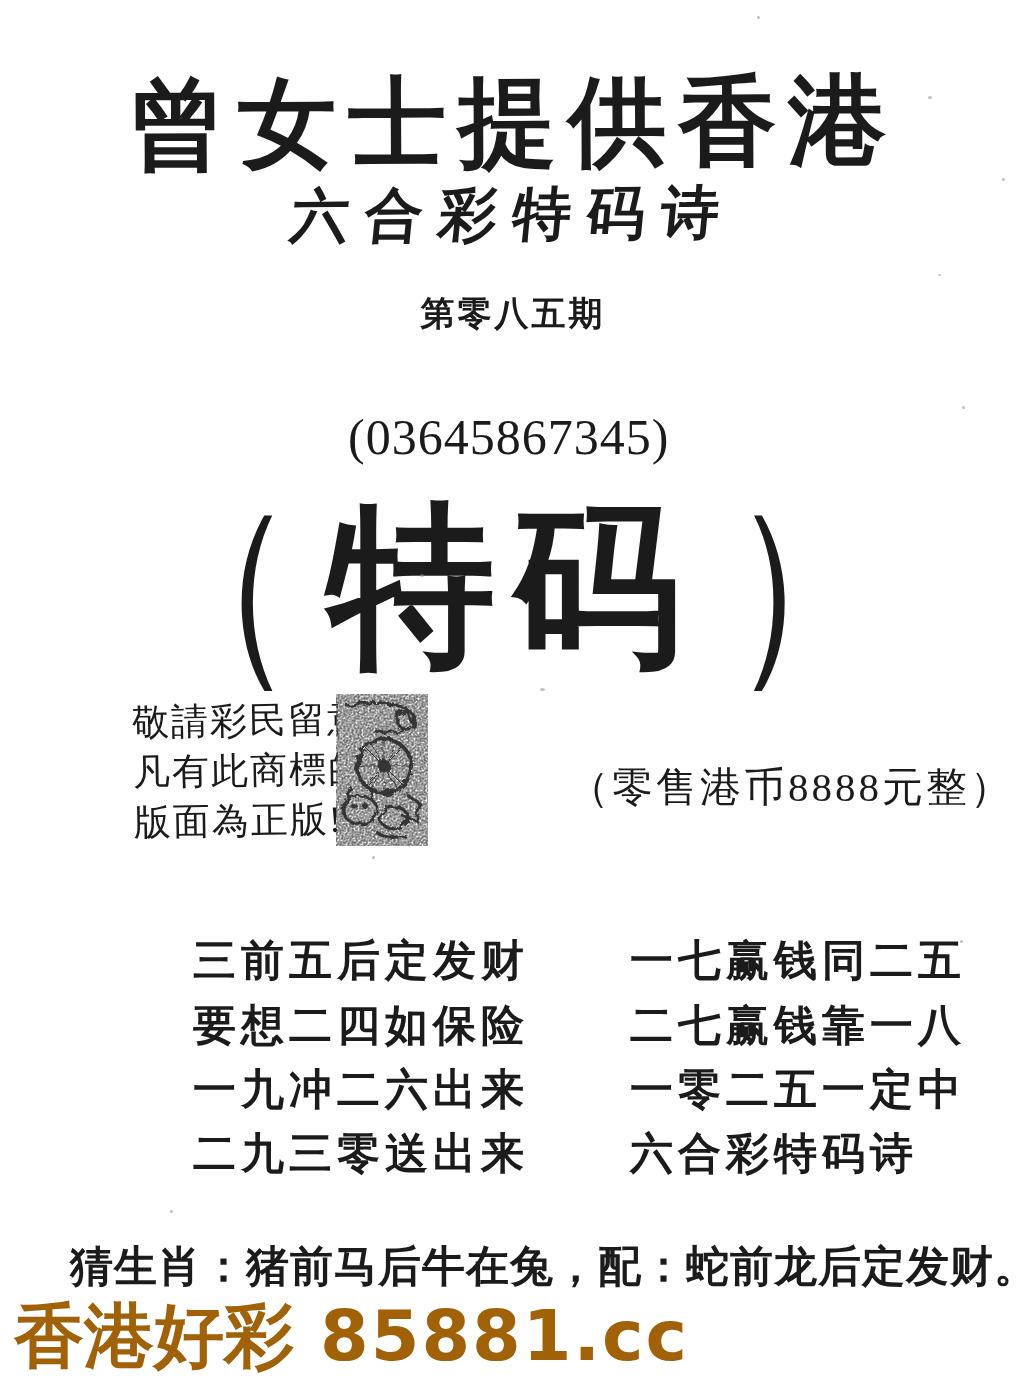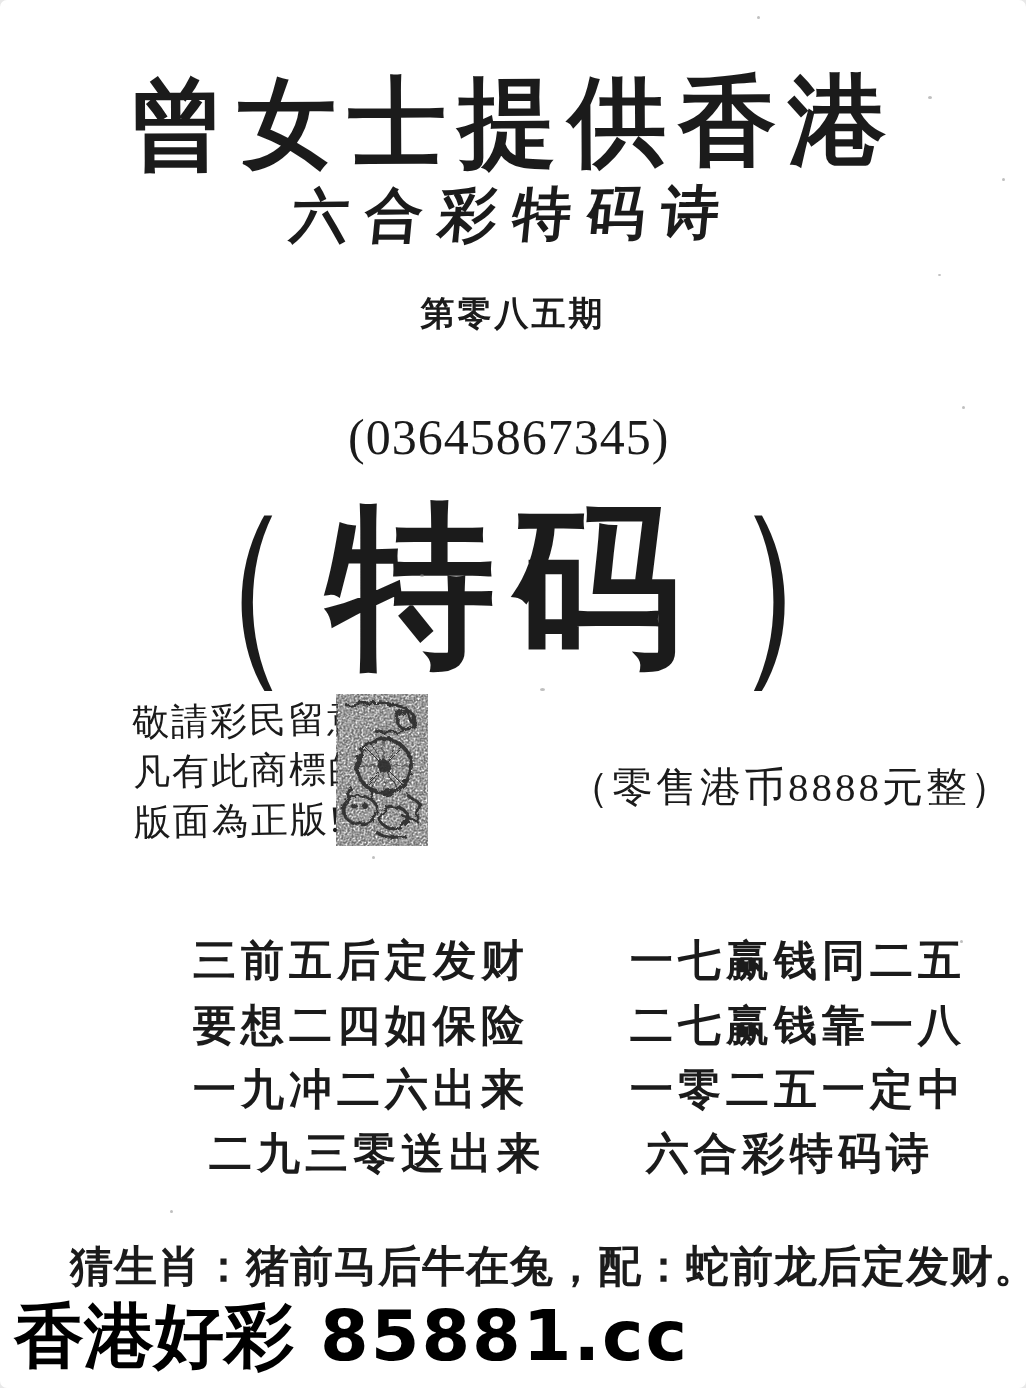--- a/index.html
+++ b/index.html
@@ -4,21 +4,20 @@
 <style>
   html,body{margin:0;padding:0;background:#e8e8e8;}
   .page{
     position:relative;
     width:1026px;height:1388px;
     margin:0 auto;
     background:#ffffff;
     font-family:"Liberation Serif", serif;
     color:#1b1b1b;
     overflow:hidden;
-    border-radius:7px;
   }
   .abs{position:absolute;white-space:nowrap;}
   .center{left:0;right:0;text-align:center;}
 
   .title-1{
     top:58px;
     font-size:98px;
     font-weight:bold;
     letter-spacing:12px;
     transform:rotate(-0.3deg);
@@ -73,31 +72,31 @@
     top:760px; left:568px;
     font-size:41px; letter-spacing:3px;
   }
   .poem-intro{
     top:856px; left:118px;
     font-size:43px; font-weight:bold; letter-spacing:3px;
   }
   .poem-line{ font-size:43px; font-weight:bold; letter-spacing:5px; }
   .pl{ left:193px;text-align:right; }
   .pr{ left:630px; }
-  .row0{ top:932px; } .row1{ top:997px; } .row2{ top:1061px; } .row3{ top:1125px;margin-left:16px; }
+  .row0{ top:932px; } .row1{ top:997px; } .row2{ top:1061px; } .row3{ top:1125px; }
   .zodiac{
     top:1238px; left:70px;
     font-size:43px; font-weight:bold; letter-spacing:1px;
   }
   .watermark{
     top:1290px; left:14px;
     font-family:"DejaVu Sans", sans-serif;
     font-weight:bold;
     font-size:70px;
-    color:#000000;
+    color:#a16207;
   }
   .watermark .site{ margin-left:26px; letter-spacing:2px; }
   .speck{ position:absolute; background:#8a8a8a; border-radius:50%; opacity:.55; }
 </style>
 </head>
 <body>
 
 <div class="page">
 
   <div class="abs center title-1">曾女士提供香港</div>

